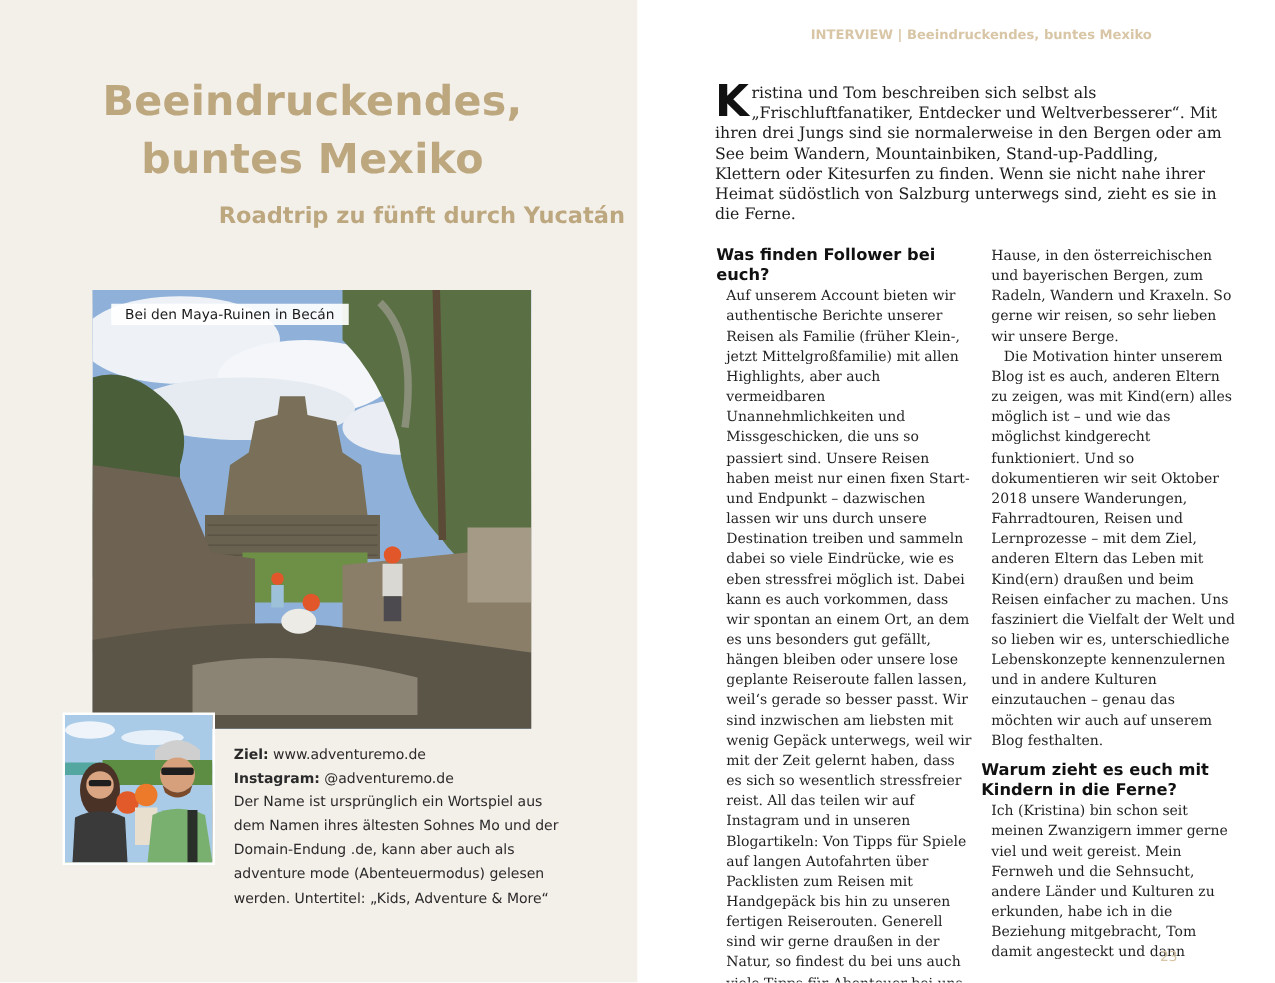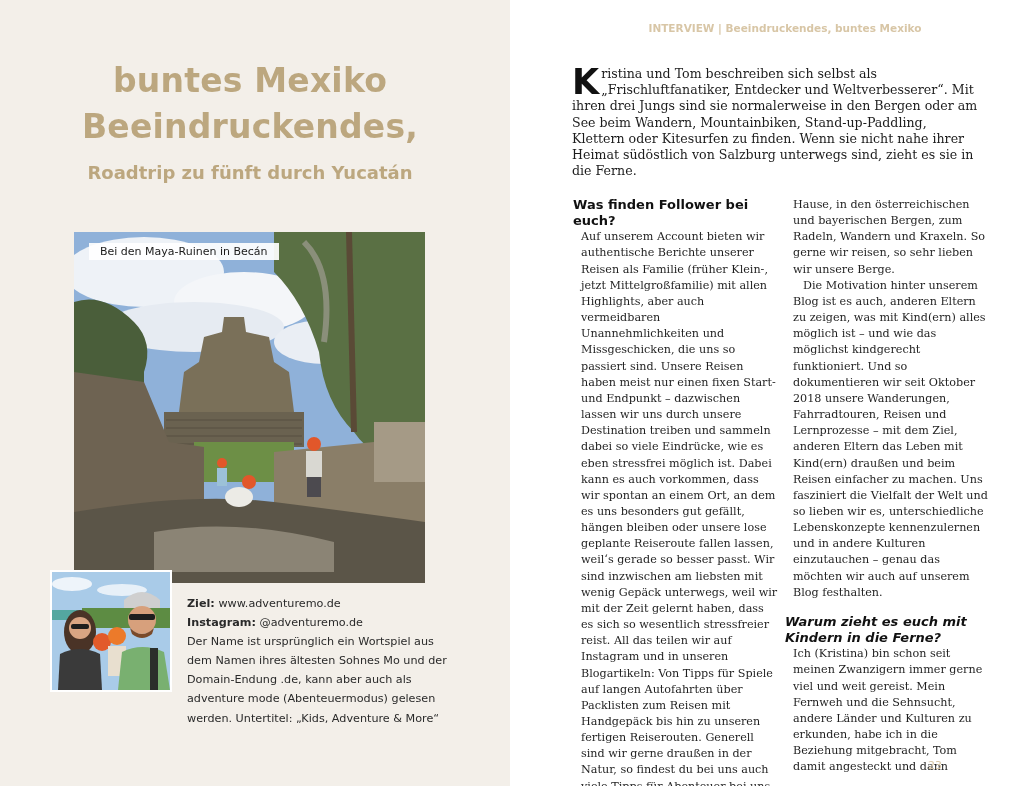--- a/index.html
+++ b/index.html
@@ -16,21 +16,21 @@
   }
 
   .title {
     position: absolute; left: 0; top: 58px; width: 500px;
     text-align: center; color: #bca77f;
     font-family: "DejaVu Sans", sans-serif; font-weight: bold;
     font-size: 33px; line-height: 46px; letter-spacing: 0.2px;
   }
   .subtitle {
     position: absolute; left: 0; top: 161px; width: 500px;
-    text-align: center; color: #bca77f;
+    text-align: right; color: #bca77f;
     font-family: "DejaVu Sans", sans-serif; font-weight: bold;
     font-size: 18px; line-height: 24px;
   }
 
   .main-photo {
     position: absolute; left: 74px; top: 232px; width: 351px; height: 351px;
     overflow: hidden;
     background: linear-gradient(180deg, #8fb0d8 0%, #cfdcec 22%, #a9b7a0 38%, #6b6a55 52%, #7a6e58 62%, #5f5a48 78%, #4e4a3c 100%);
   }
   .main-photo svg { position: absolute; left: 0; top: 0; }
@@ -74,34 +74,34 @@
     position: absolute; top: 197px; width: 205px;
     font-size: 11.2px; line-height: 16.15px; color: #1f1f1f;
   }
   .col-1 { left: 63px; }
   .col-2 { left: 275px; }
   .q {
     font-family: "DejaVu Sans", sans-serif; font-weight: bold; font-size: 13px;
     color: #111;
   }
   .a { padding-left: 8px; }
-  .col-2 .q { margin-top: 13px; font-style: italic; }
+  .col-2 .q { margin-top: 8px; }
 
   .page-number {
     position: absolute; left: 418px; top: 751px;
     font-family: "DejaVu Sans", sans-serif; font-size: 11px; color: #d8c6a6; margin-top: 8px;
   }
 </style>
 </head>
 <body>
 
 <div class="page-left">
   <div class="title">
+    <div>Beeindruckendes,</div>
     <div>buntes Mexiko</div>
-    <div>Beeindruckendes,</div>
   </div>
   <div class="subtitle">Roadtrip zu fünft durch Yucatán</div>
 
   <div class="main-photo">
     <svg width="351" height="351" viewBox="0 0 351 351">
 
       <rect x="0" y="0" width="351" height="351" fill="#8fb1d9"></rect>
       <ellipse cx="70" cy="40" rx="80" ry="35" fill="#eef2f7"></ellipse>
       <ellipse cx="170" cy="70" rx="70" ry="30" fill="#f4f6f9"></ellipse>
       <ellipse cx="120" cy="95" rx="90" ry="25" fill="#e6ebf2"></ellipse>

